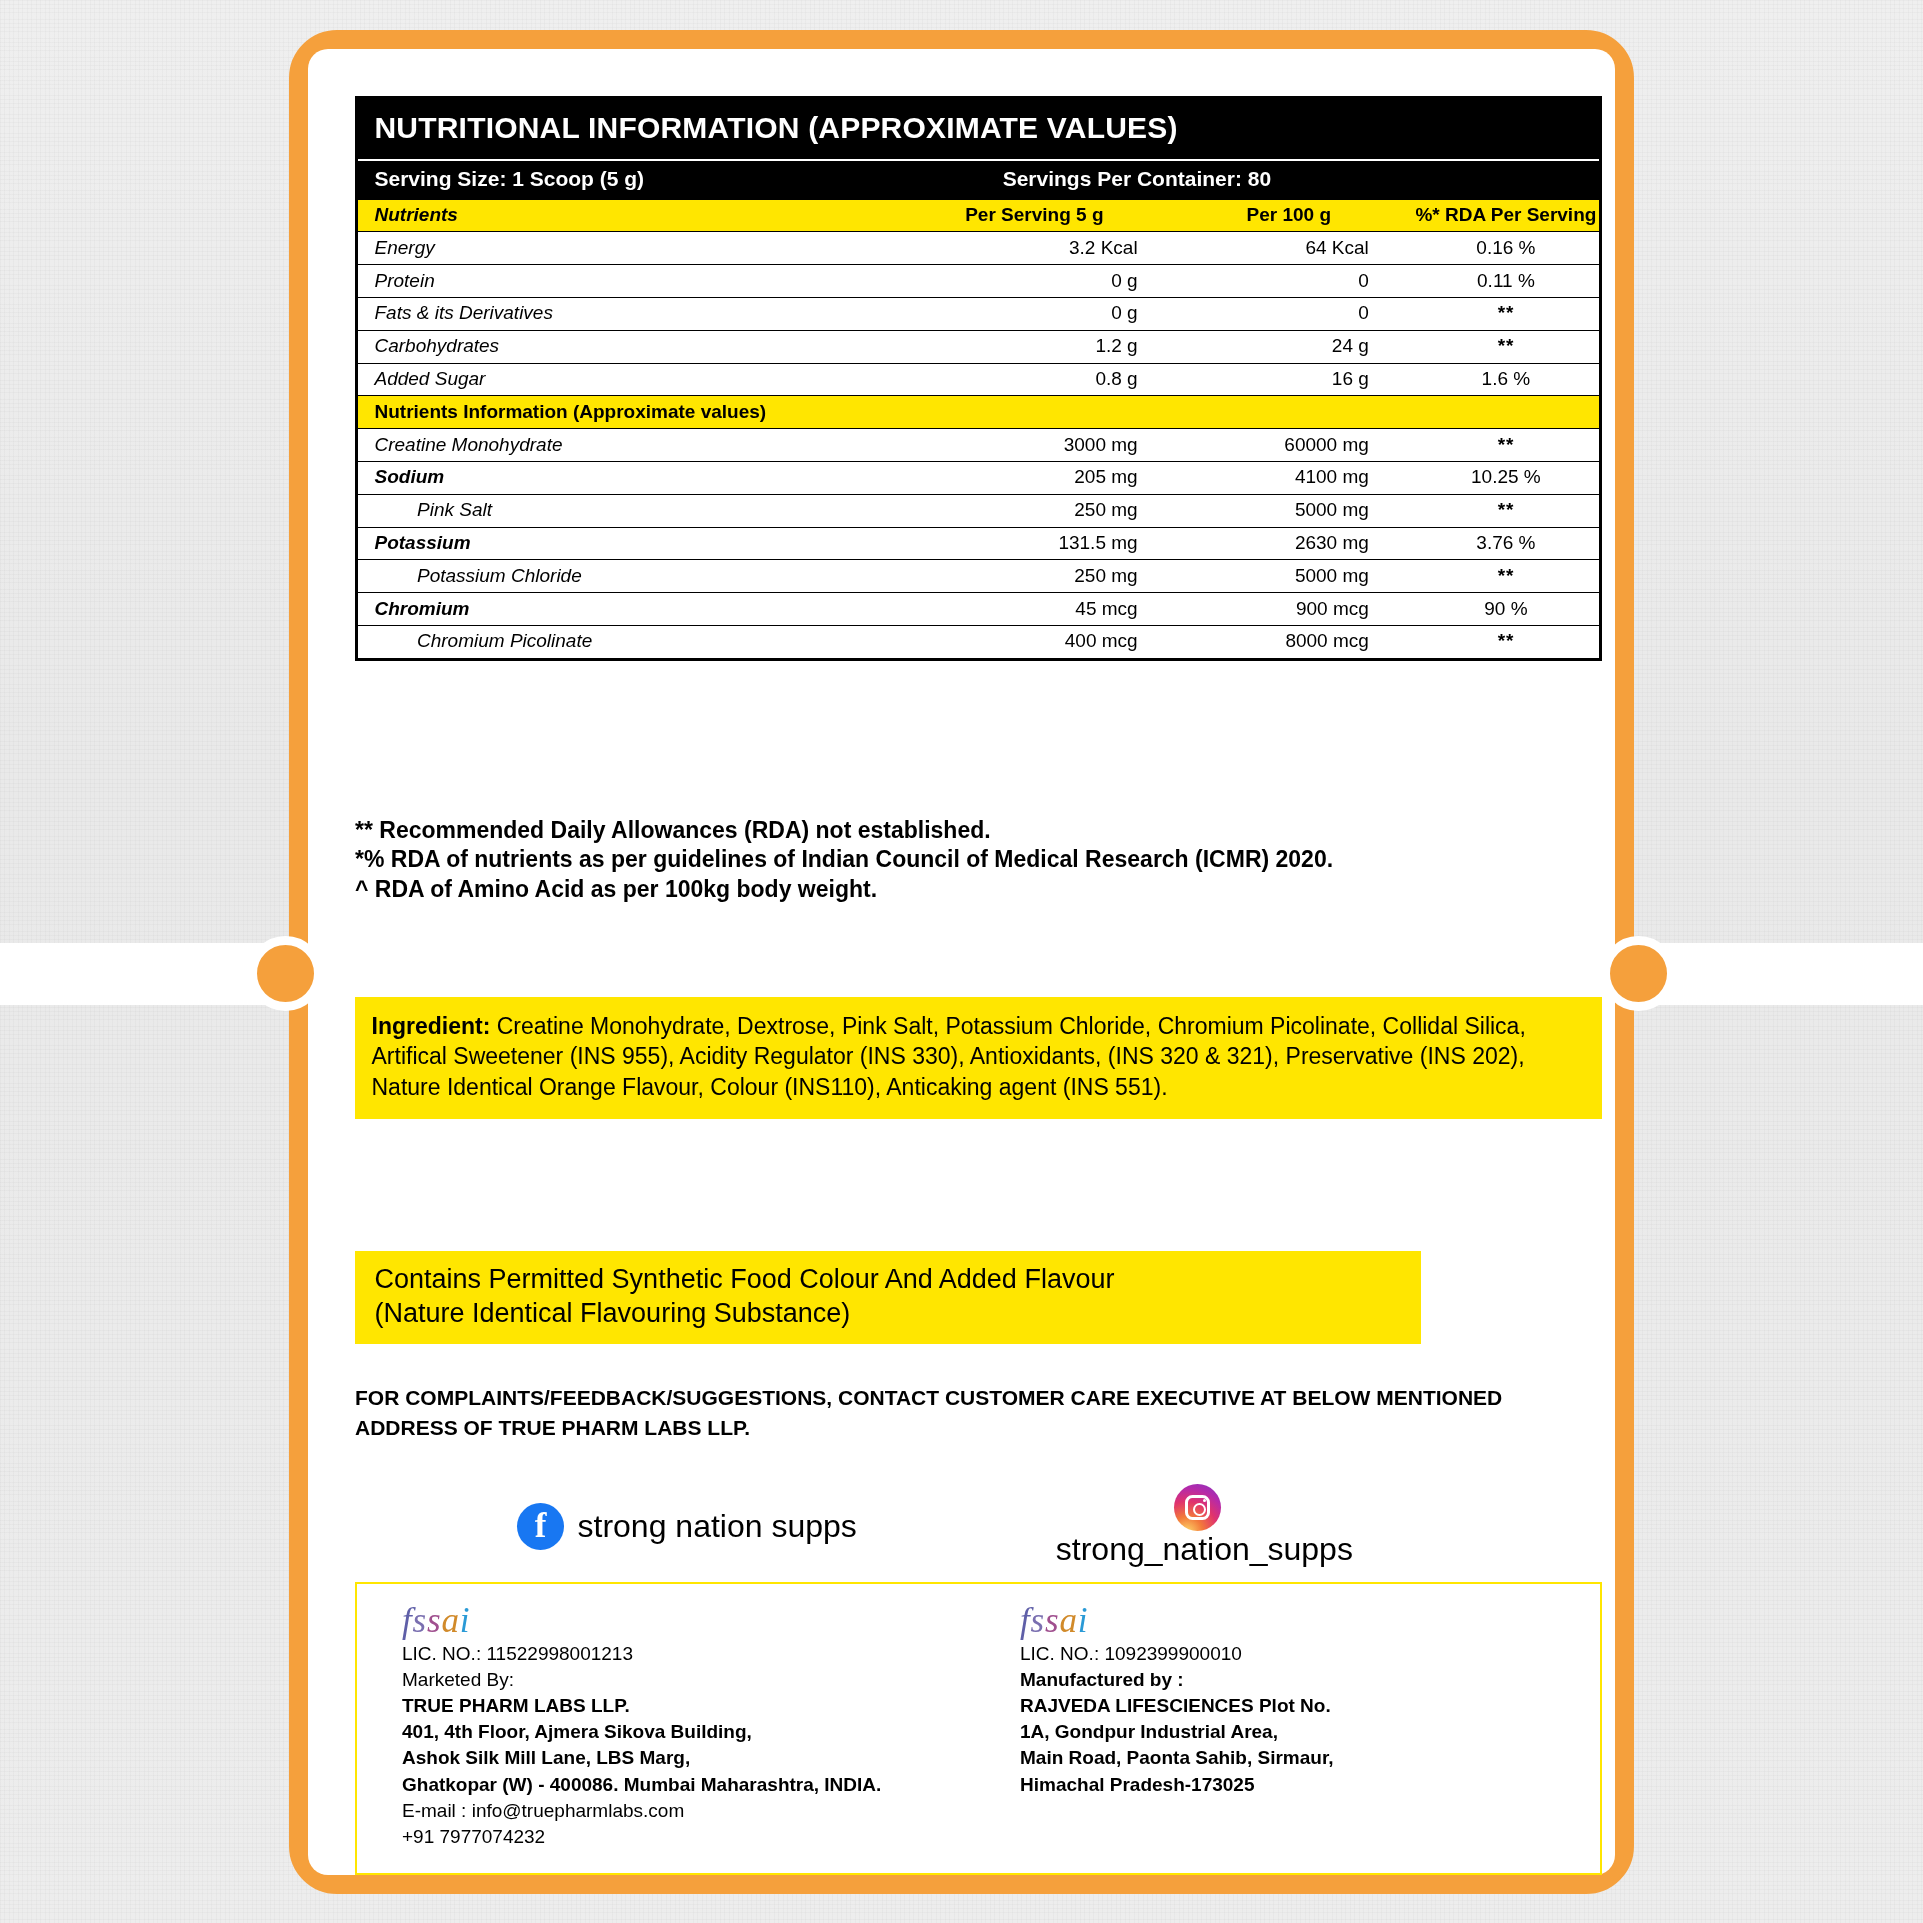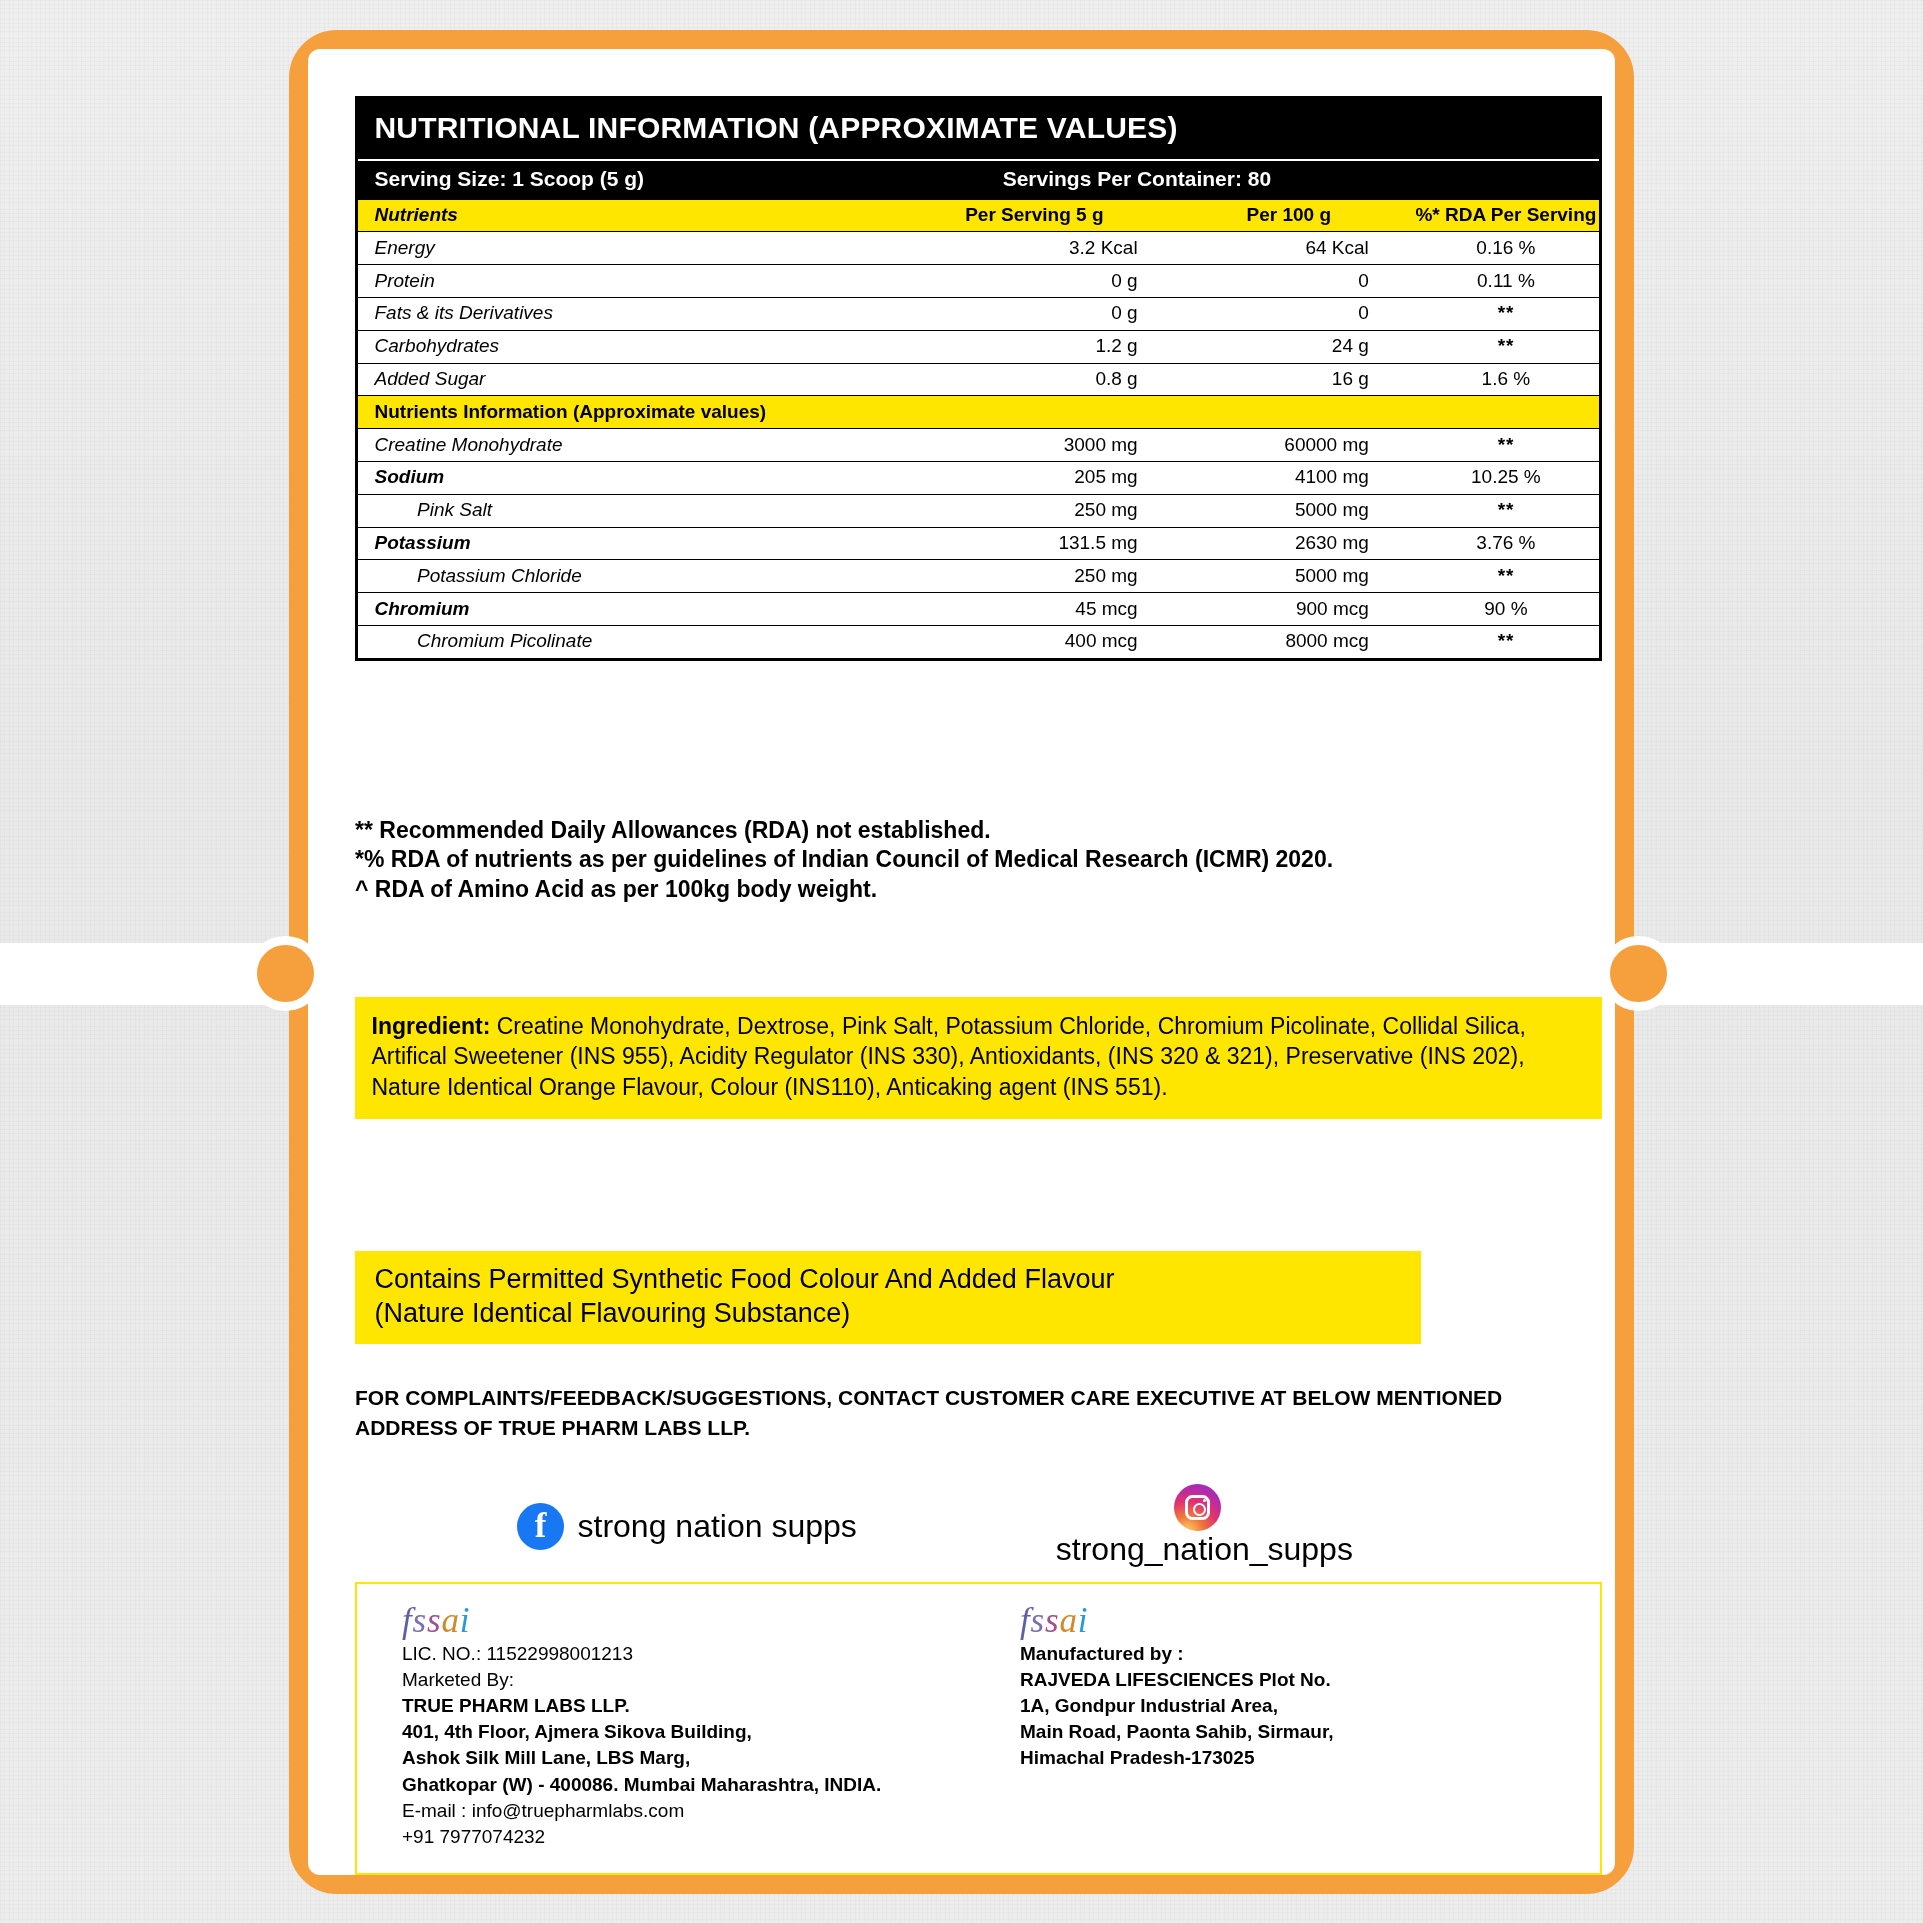--- a/index.html
+++ b/index.html
@@ -30,21 +30,21 @@
     left: 289px; top: 30px;
     width: 1345px; height: 1864px;
     background: #ffffff;
     border: 19.5px solid #f5a03c;
     border-radius: 48px;
   }
   .card-inner {
     position: absolute;
     left: 0; top: 0; right: 0; bottom: 0;
     background: #ffffff;
-    border-radius: 12px;
+    border-radius: 20px;
   }
   .notch {
     position: absolute;
     width: 75px; height: 75px;
     border-radius: 50%;
     background: #f5a03c;
     border: 9.8px solid #ffffff;
     top: 936px;
     z-index: 6;
   }
@@ -363,20 +363,21 @@
           <div class="addr">401, 4th Floor, Ajmera Sikova Building,</div>
           <div class="addr">Ashok Silk Mill Lane, LBS Marg,</div>
           <div class="addr">Ghatkopar (W) - 400086. Mumbai Maharashtra, INDIA.</div>
           <div class="addr normal">E-mail : info@truepharmlabs.com</div>
           <div class="addr normal">+91 7977074232</div>
         </div>
         <div class="fssai-col right">
           <div class="fssai-logo">
             <span class="f">f</span><span class="s1">s</span><span class="s2">s</span><span class="a">a</span><span class="i">i</span>
           </div>
+          <div class="lic">LIC. NO.: 1092399900010</div>
           <div class="addr">Manufactured by :</div>
           <div class="addr">RAJVEDA LIFESCIENCES Plot No.</div>
           <div class="addr">1A, Gondpur Industrial Area,</div>
           <div class="addr">Main Road, Paonta Sahib, Sirmaur,</div>
           <div class="addr">Himachal Pradesh-173025</div>
         </div>
       </div>
 
     </div>
   </div>

